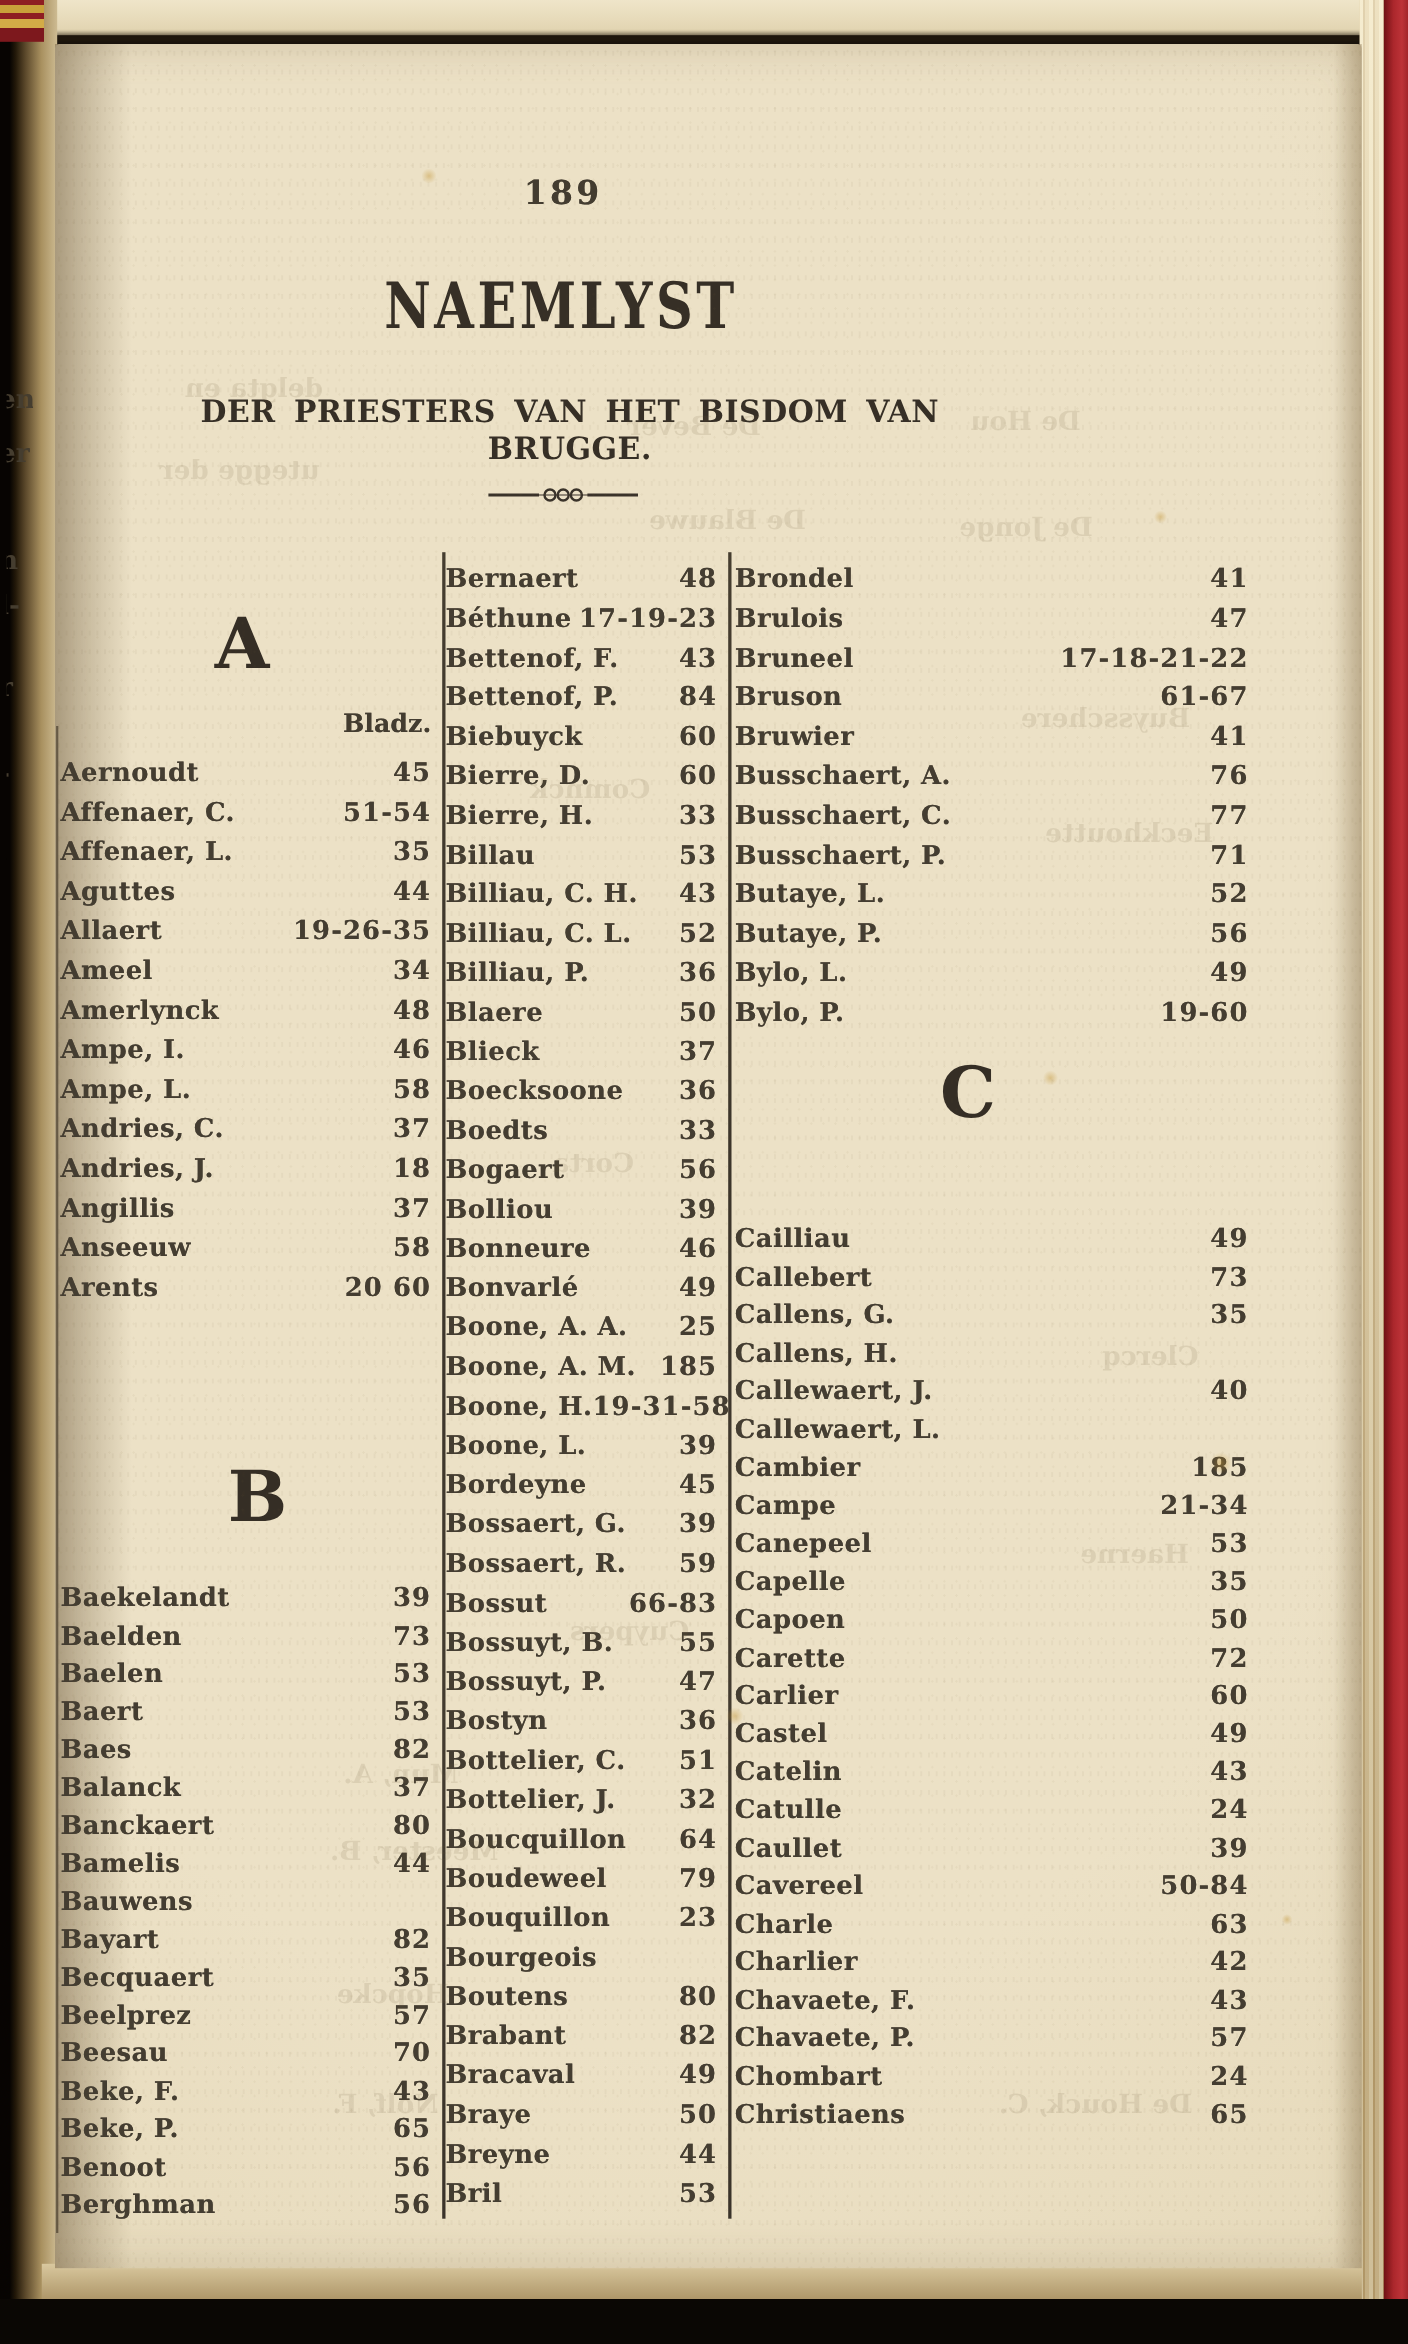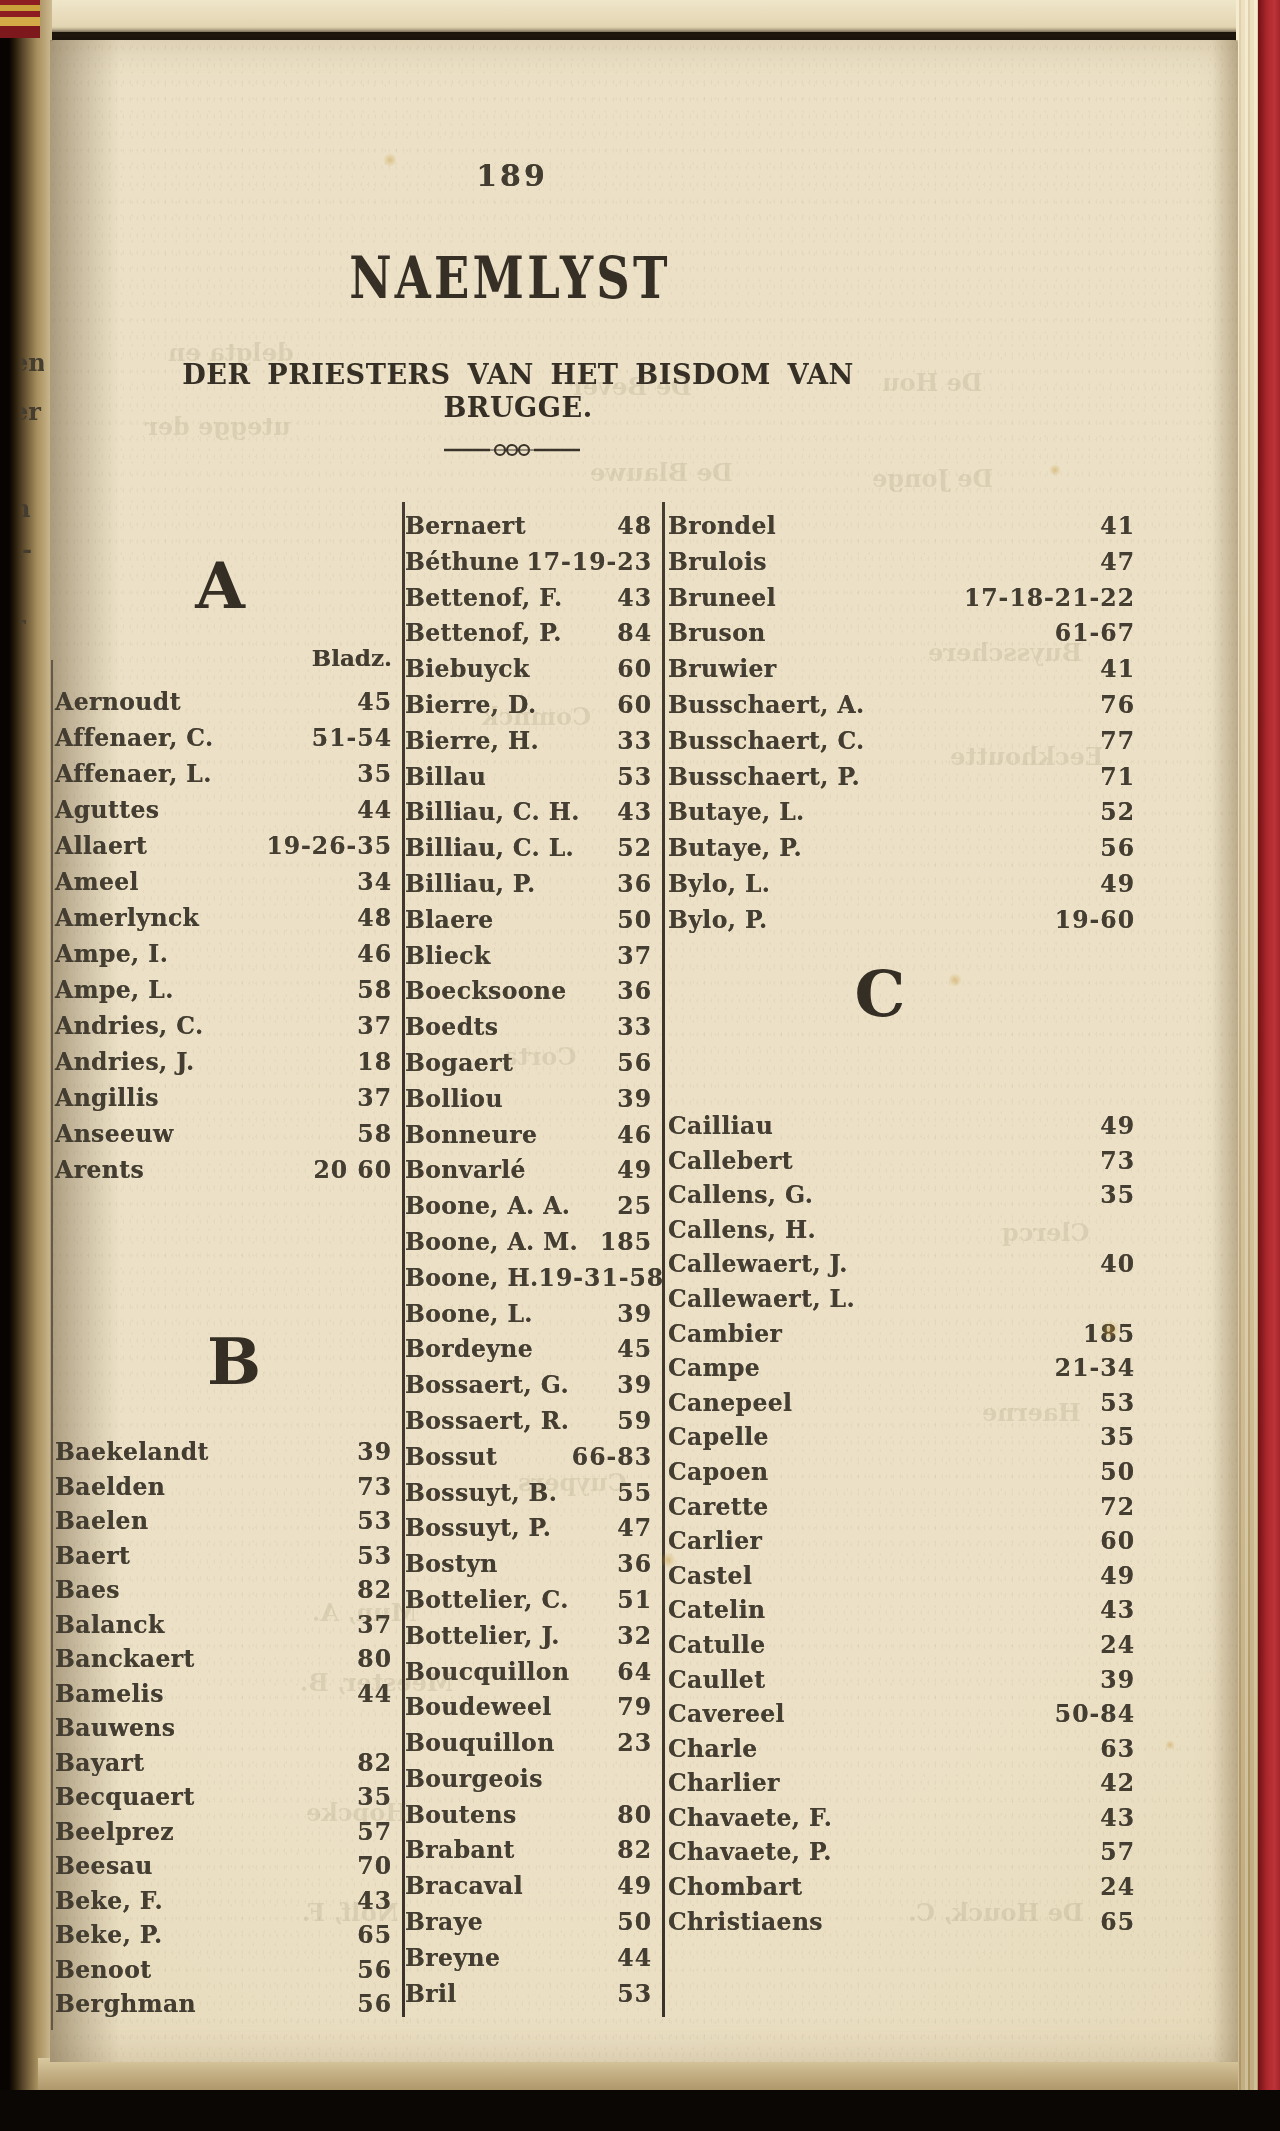--- a/index.html
+++ b/index.html
@@ -61,21 +61,21 @@
   #col3c{left:618px;top:1072px;width:467px;--rh:34.6px;}
   .row{display:flex;justify-content:space-between;align-items:baseline;height:var(--rh);}
   .nm,.pg{font-size:23.5px;font-weight:bold;color:#443d31;white-space:nowrap;
       text-shadow:0 0 .6px rgba(68,61,49,.7);}
   .nm{letter-spacing:.4px;} .pg{letter-spacing:1px;}
   
   .ghost{position:absolute;transform:scaleX(-1);opacity:.13;color:#6d5c3e;font-size:24px;
       font-weight:bold;filter:blur(.7px);white-space:nowrap;pointer-events:none;}
   .stain{position:absolute;border-radius:50%;pointer-events:none;
       background:radial-gradient(circle,rgba(195,150,55,.45),rgba(195,150,55,0) 70%);}
-  .frag{position:absolute;left:20px;width:24px;height:30px;overflow:hidden;
+  .frag{position:absolute;left:6px;width:24px;height:30px;overflow:hidden;
       font-size:24px;font-weight:bold;color:#453d2f;}
   .frag span{display:inline-block;margin-left:-7px;}
 </style>
 </head>
 <body>
 
 <div class="scene">
 
   <div class="top-page-strip"></div>
   <div class="top-seam"></div>

